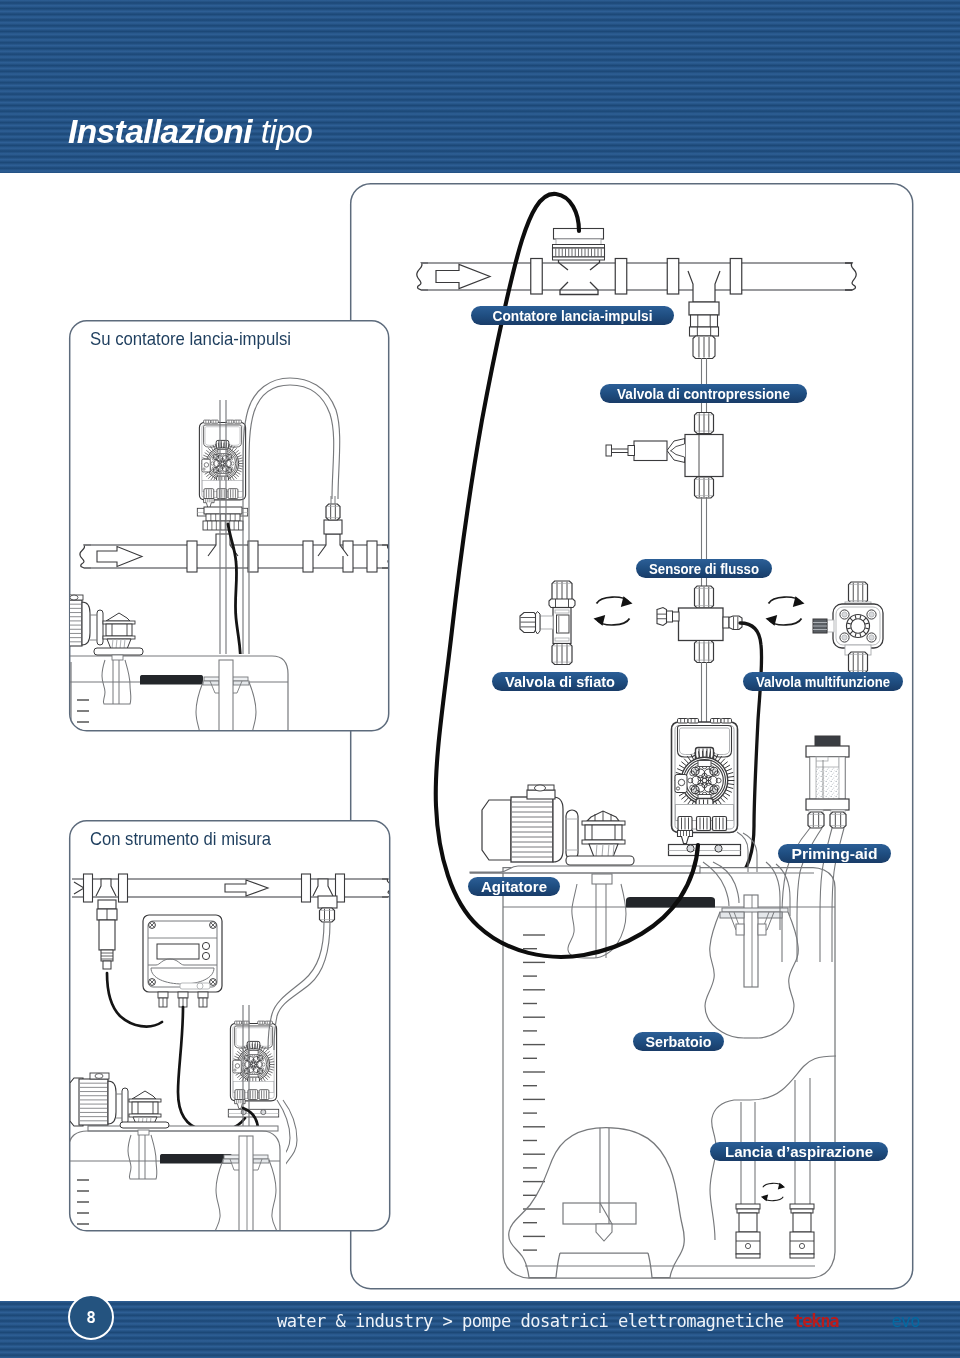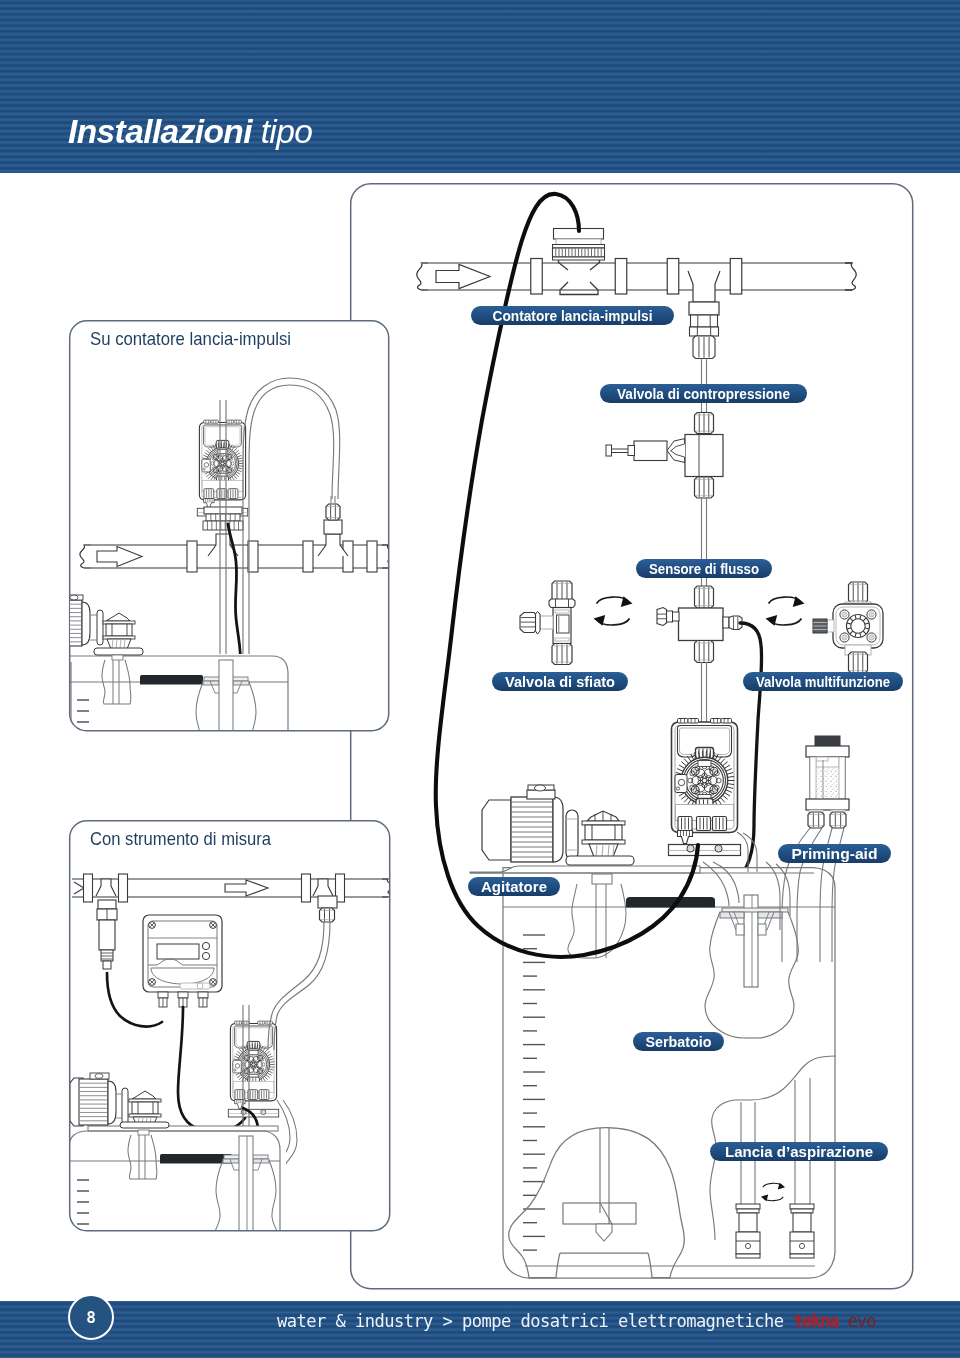--- a/index.html
+++ b/index.html
@@ -11,21 +11,21 @@
   #footer-band{top:1301px;height:57px;}
   #page-title{position:absolute;left:68px;top:113px;font-size:33.5px;color:#ffffff;font-style:italic;
     letter-spacing:-0.6px;white-space:nowrap;}
   #page-title .b{font-weight:bold;}
   #page-num-circle{position:absolute;left:68px;top:1294px;width:46px;height:46px;border:2.6px solid #fff;
     background:#24537f;border-radius:50%;box-sizing:border-box;display:flex;align-items:center;justify-content:center;}
   #page-num{color:#fff;font-size:16px;font-weight:bold;font-family:"DejaVu Sans Mono",monospace;letter-spacing:0px;}
   #footer-text{position:absolute;left:277px;top:1311px;color:#eef3f9;font-size:17.1px;
     font-family:"DejaVu Sans Mono",monospace;letter-spacing:-0.55px;white-space:nowrap;}
   #footer-text .brand{font-weight:bold;color:#b91c1c;letter-spacing:-1.3px;}
-  #footer-text .evo{color:#7f1d1d;letter-spacing:-1.0px;}
+  #footer-text .evo{color:#0369a1;letter-spacing:-1.0px;padding-left:44px;}
   svg.main{position:absolute;left:0;top:0;}
   .panel-title{font-size:18.5px;fill:#1e3e5e;font-family:"Liberation Sans",sans-serif;}
   .pill-text{fill:#fff;font-weight:bold;font-family:"Liberation Sans",sans-serif;}
 </style>
 </head>
 <body>
 
 <div class="page">
   <div class="band" id="header-band"></div>
   <div id="page-title"><span class="b">Installazioni</span><span> tipo</span></div>

